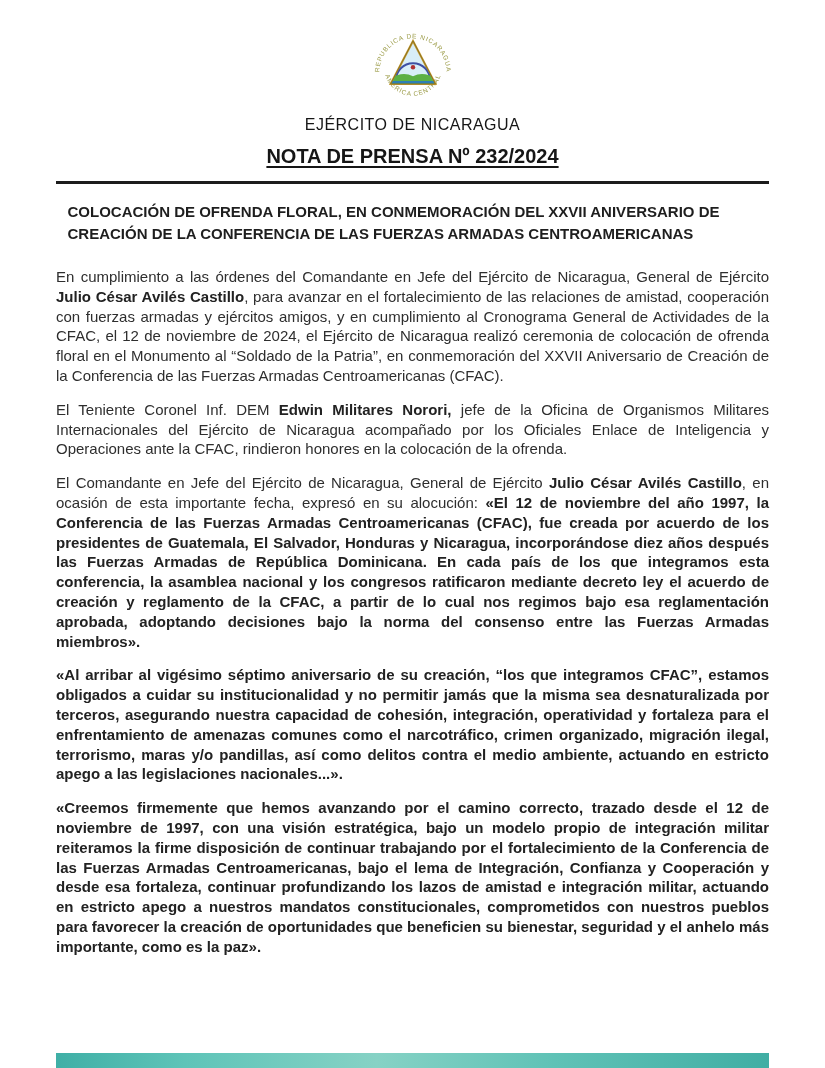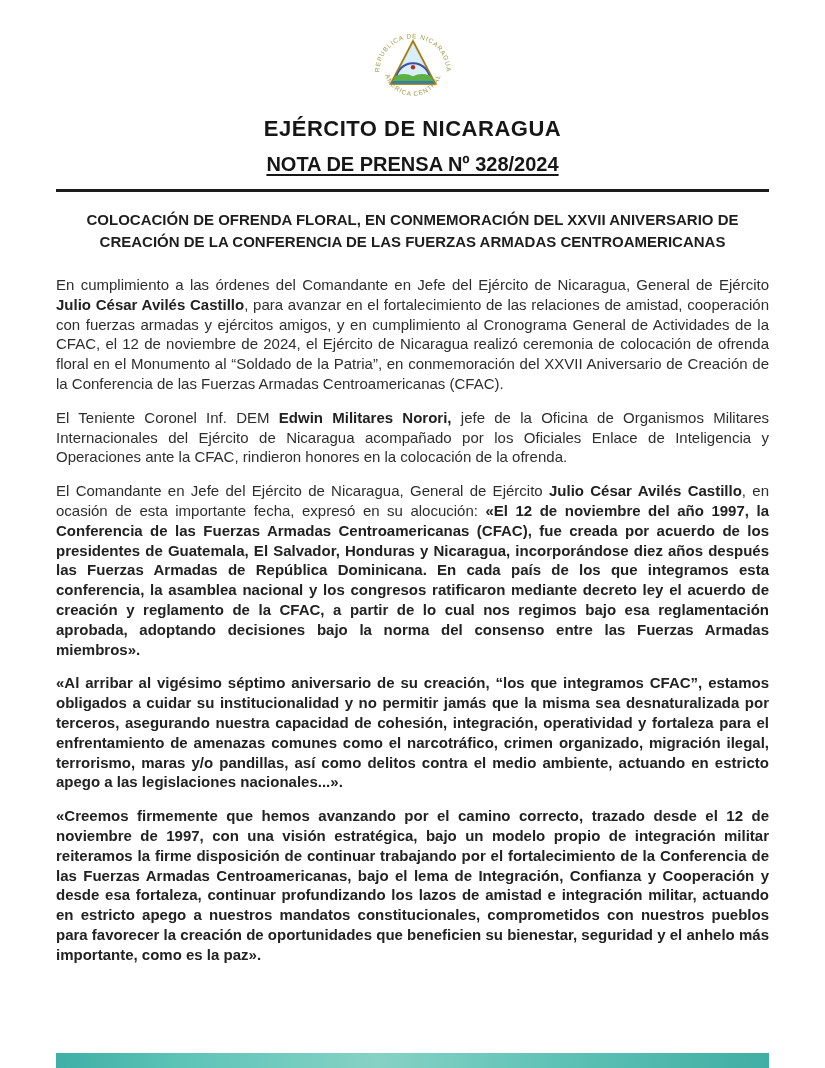--- a/index.html
+++ b/index.html
@@ -11,22 +11,22 @@
     overflow:hidden;
     font-family:"Liberation Sans", sans-serif;
     color:#2e2e2e;
   }
   .content{padding:22px 56px 0 56px;}
   .logo-wrap{text-align:center;height:88px;}
   .logo-wrap svg{width:86px;height:86px;}
   .org-title{
     margin:6px 0 0 0;
     text-align:center;
-    font-size:22px;
-    font-weight:700;
+    font-size:16px;
+    font-weight:400;
     letter-spacing:.5px;
     color:#161616;
   }
   .press-note{
     margin:11px 0 0 0;
     text-align:center;
     font-size:20px;
     font-weight:700;
     color:#161616;
     text-decoration:underline;
@@ -34,21 +34,20 @@
     text-decoration-thickness:2px;
   }
   .rule{
     margin-top:13px;
     border-top:3.5px solid #1c1c1c;
     width:100%;
   }
   .headline{
     margin:17px auto 0 auto;
     max-width:690px;
-    text-align:center;
     font-size:15px;
     font-weight:700;
     line-height:22px;
     color:#1e1e1e;
   }
   .body-text{margin-top:22px;}
   .body-text p{
     margin:8px 0 14px 0;
     font-size:15px;
     line-height:19.8px;
@@ -92,21 +91,21 @@
           <path d="M 24,72 L 24,66 Q 37,57 50,63 Q 63,57 76,66 L 76,72 Z" fill="#5cb044"></path>
           <rect x="24" y="68.6" width="52" height="3.4" fill="#2e7fb5"></rect>
           <circle cx="50" cy="52.5" r="2.6" fill="#b03030"></circle>
         </g>
         <polygon points="50,22 24,72 76,72" fill="none" stroke="#6b5a1e" stroke-width="0.7"></polygon>
       </svg>
     </div>
 
     <h1 class="org-title">EJÉRCITO DE NICARAGUA</h1>
 
-    <h2 class="press-note">NOTA DE PRENSA Nº 328/2024</h2>
+    <h2 class="press-note">NOTA DE PRENSA Nº 232/2024</h2>
 
     <div class="rule"></div>
 
     <h3 class="headline">COLOCACIÓN DE OFRENDA FLORAL, EN CONMEMORACIÓN DEL XXVII ANIVERSARIO DE CREACIÓN DE LA CONFERENCIA DE LAS FUERZAS ARMADAS CENTROAMERICANAS</h3>
 
     <div class="body-text">
       <p><span>En cumplimiento a las órdenes del Comandante en Jefe del Ejército de Nicaragua, General de Ejército </span><span class="b">Julio César Avilés Castillo</span><span>, para avanzar en el fortalecimiento de las relaciones de amistad, cooperación con fuerzas armadas y ejércitos amigos, y en cumplimiento al Cronograma General de Actividades de la CFAC, el 12 de noviembre de 2024, el Ejército de Nicaragua realizó ceremonia de colocación de ofrenda floral en el Monumento al “Soldado de la Patria”, en conmemoración del XXVII Aniversario de Creación de la Conferencia de las Fuerzas Armadas Centroamericanas (CFAC).</span></p>
       <p><span>El Teniente Coronel Inf. DEM </span><span class="b">Edwin Militares Norori,</span><span> jefe de la Oficina de Organismos Militares Internacionales del Ejército de Nicaragua acompañado por los Oficiales Enlace de Inteligencia y Operaciones ante la CFAC, rindieron honores en la colocación de la ofrenda.</span></p>
       <p><span>El Comandante en Jefe del Ejército de Nicaragua, General de Ejército </span><span class="b">Julio César Avilés Castillo</span><span>, en ocasión de esta importante fecha, expresó en su alocución: </span><span class="b i">«El 12 de noviembre del año 1997, la Conferencia de las Fuerzas Armadas Centroamericanas (CFAC), fue creada por acuerdo de los presidentes de Guatemala, El Salvador, Honduras y Nicaragua, incorporándose diez años después las Fuerzas Armadas de República Dominicana. En cada país de los que integramos esta conferencia, la asamblea nacional y los congresos ratificaron mediante decreto ley el acuerdo de creación y reglamento de la CFAC, a partir de lo cual nos regimos bajo esa reglamentación aprobada, adoptando decisiones bajo la norma del consenso entre las Fuerzas Armadas miembros».</span></p>
       <p><span class="b i">«Al arribar al vigésimo séptimo aniversario de su creación, “los que integramos CFAC”, estamos obligados a cuidar su institucionalidad y no permitir jamás que la misma sea desnaturalizada por terceros, asegurando nuestra capacidad de cohesión, integración, operatividad y fortaleza para el enfrentamiento de amenazas comunes como el narcotráfico, crimen organizado, migración ilegal, terrorismo, maras y/o pandillas, así como delitos contra el medio ambiente, actuando en estricto apego a las legislaciones nacionales...».</span></p>

